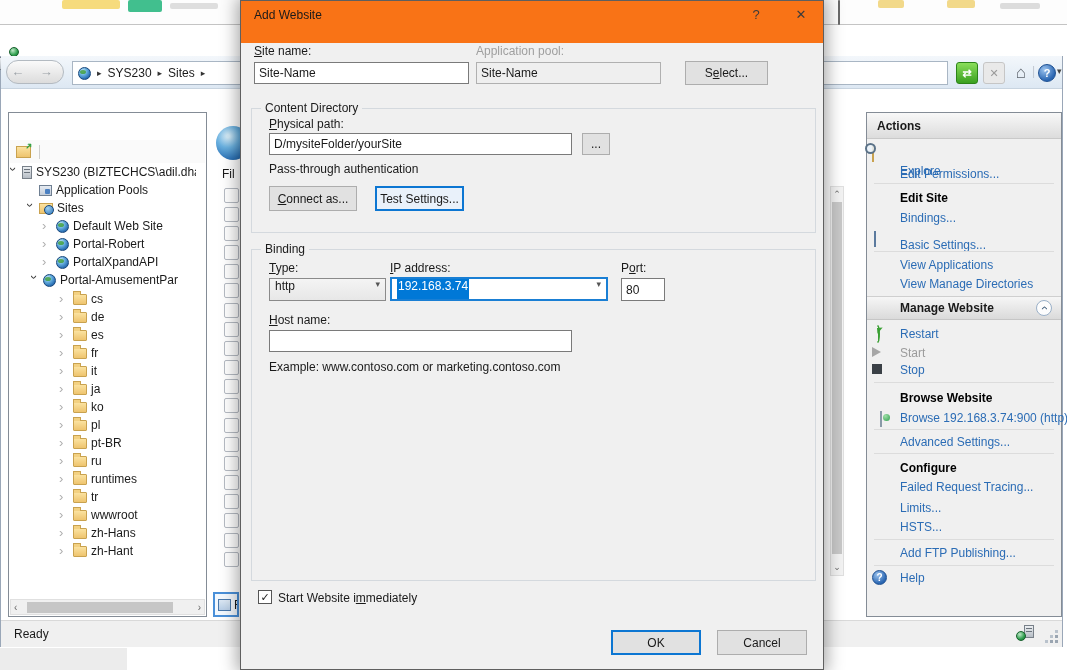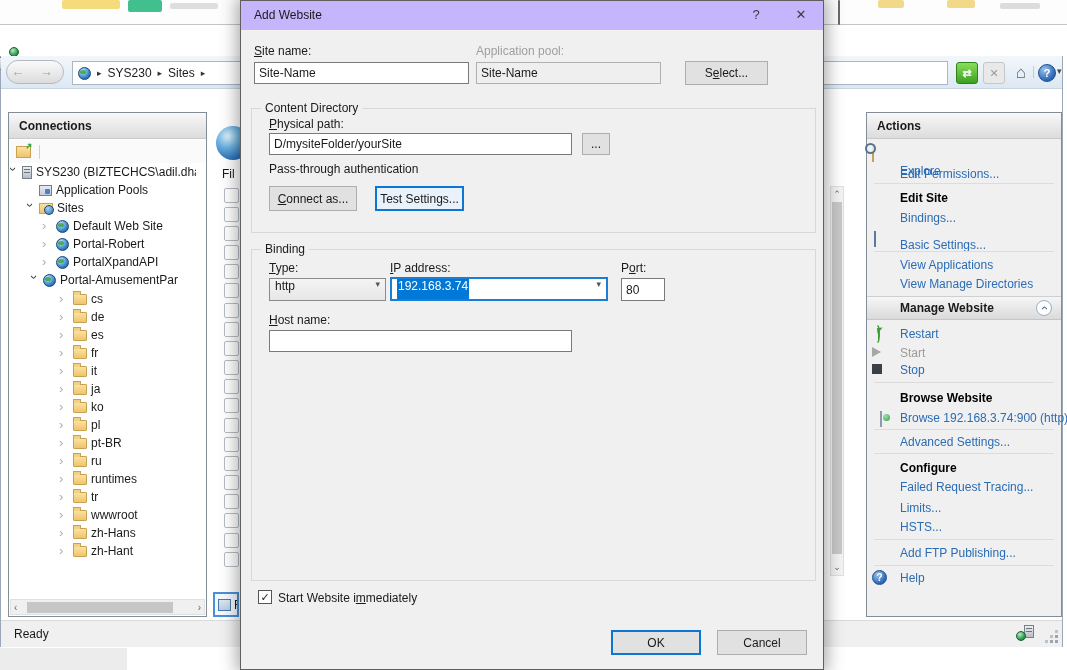--- a/index.html
+++ b/index.html
@@ -108,21 +108,21 @@
   .ic-start { width:0; height:0; border-left:9px solid #a6a6a6; border-top:5px solid transparent; border-bottom:5px solid transparent; }
   .ic-stopsq { width:10px; height:10px; background:#3a4046; }
   .ic-browse { width:13px; height:12px; border:1px solid #8a9aa8; background:#eef2f6; position:relative; }
   .ic-browse::after { content:""; position:absolute; left:2px; top:2px; width:7px; height:7px; border-radius:50%;
     background:radial-gradient(circle at 35% 30%,#9fe0a8,#2f9f4f); }
   .ic-help { width:15px; height:15px; border-radius:50%; background:radial-gradient(circle at 35% 30%,#9cc4ef,#2a66b2 70%); border:1px solid #1c4f92; color:#fff; font-weight:bold; font-size:10px; line-height:14px; text-align:center; }
 
   
   .dialog { left:240px; top:0; width:584px; height:670px; background:#f0f0f0; border:1px solid #5f5f5f;
     box-shadow:0 0 16px 3px rgba(0,0,0,.35); z-index:100; }
-  .dtitle { position:absolute; left:0; top:0; width:100%; height:29px; background:#c4b5fd; }
+  .dtitle { position:absolute; left:0; top:0; width:100%; height:42px; background:#f97316; }
   .dtitle .cap { position:absolute; left:13px; top:7px; font-size:12px; }
   .dbtn { position:absolute; top:5px; width:30px; height:19px; text-align:center; color:#3c3c3c; font-size:13px; line-height:18px; }
   .dlabel { position:absolute; white-space:nowrap; }
   .dinput { position:absolute; background:#fff; border:1px solid #7a7a7a; font-family:"Liberation Sans",sans-serif; font-size:12px; padding:0 4px; color:#1a1a1a; }
   .dbtn2 { position:absolute; background:#e1e1e1; border:1px solid #adadad; text-align:center; font-size:12px; display:flex; align-items:center; justify-content:center; }
   .dbtn2.focus { border:2px solid #0c76d2; background:#e9f1fa; }
   .groupbox { position:absolute; border:1px solid #d4d9de; }
   .legend { position:absolute; background:#f0f0f0; padding:0 4px; white-space:nowrap; }
   .combo { position:absolute; display:flex; justify-content:space-between; padding:0 5px; font-size:12px; }
   .combo .dd { color:#555; font-size:9px; }
@@ -183,21 +183,20 @@
 <div class="abs menubar">
   <span class="abs menu-item" style="left:14px"><u>F</u>ile</span>
   <span class="abs menu-item" style="left:55px"><u>V</u>iew</span>
   <span class="abs menu-item" style="left:97px"><u>H</u>elp</span>
 </div>
 
 <div class="abs content"></div>
 
 
 <div class="abs panel conn">
-  <div class="phead">Connections</div>
   <div class="conn-toolbar">
     <span class="ic-connfolder"></span>
     <span class="tb-sep"></span>
   </div>
 </div>
 
 <div class="abs trow" style="top:163px">
     <span class="tar exp">›</span>
     <span class="ic-server"></span>
     <span>SYS230 (BIZTECHCS\adil.dhac</span>
@@ -470,20 +469,21 @@
   </div>
   <span class="dlabel" style="left:149px;top:260px"><u>I</u>P address:</span>
   <div class="combo focus" style="left:149px;top:276px;width:218px;height:24px">
     <span class="sel-hl">192.168.3.74</span>
       <span class="dd">▾</span>
   </div>
   <span class="dlabel" style="left:380px;top:260px">P<u>o</u>rt:</span>
   <input class="dinput" style="left: 380px; top: 277px; width: 44px; height: 23px;" value="80">
   <span class="dlabel" style="left:28px;top:312px"><u>H</u>ost name:</span>
   <input class="dinput" style="left: 28px; top: 329px; width: 303px; height: 22px;" value="">
+  <span class="dlabel" style="left:28px;top:359px">Example: www.contoso.com or marketing.contoso.com</span>
 
   <div class="chk" style="left:17px;top:589px">✓</div>
   <span class="dlabel" style="left:37px;top:590px">Start Website i<u>m</u>mediately</span>
 
   <div class="dbtn2" style="left:370px;top:629px;width:90px;height:25px;border:2px solid #0c76d2">OK</div>
   <div class="dbtn2" style="left:476px;top:629px;width:90px;height:25px">Cancel</div>
 </div>
 
 
 

